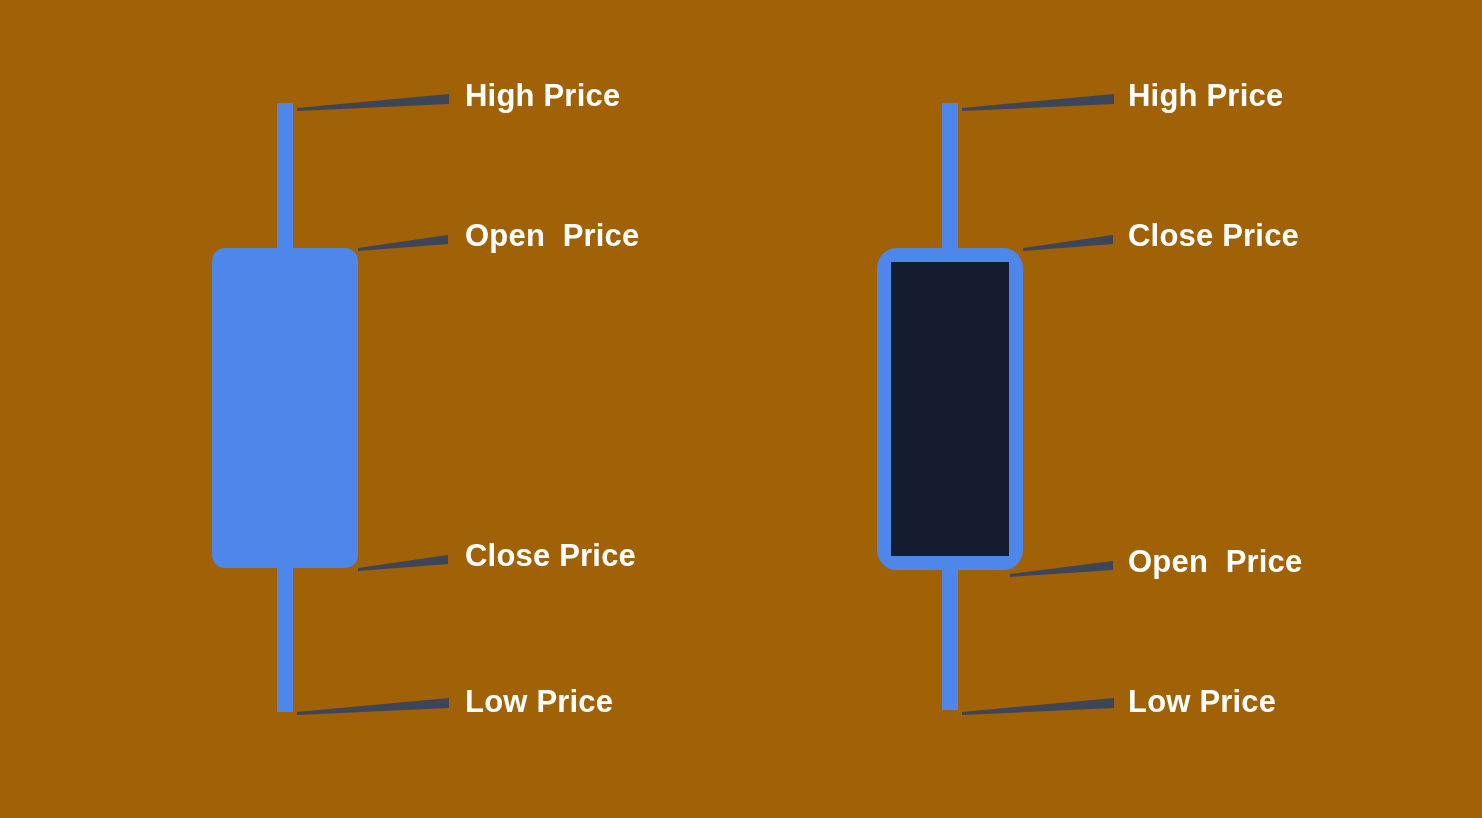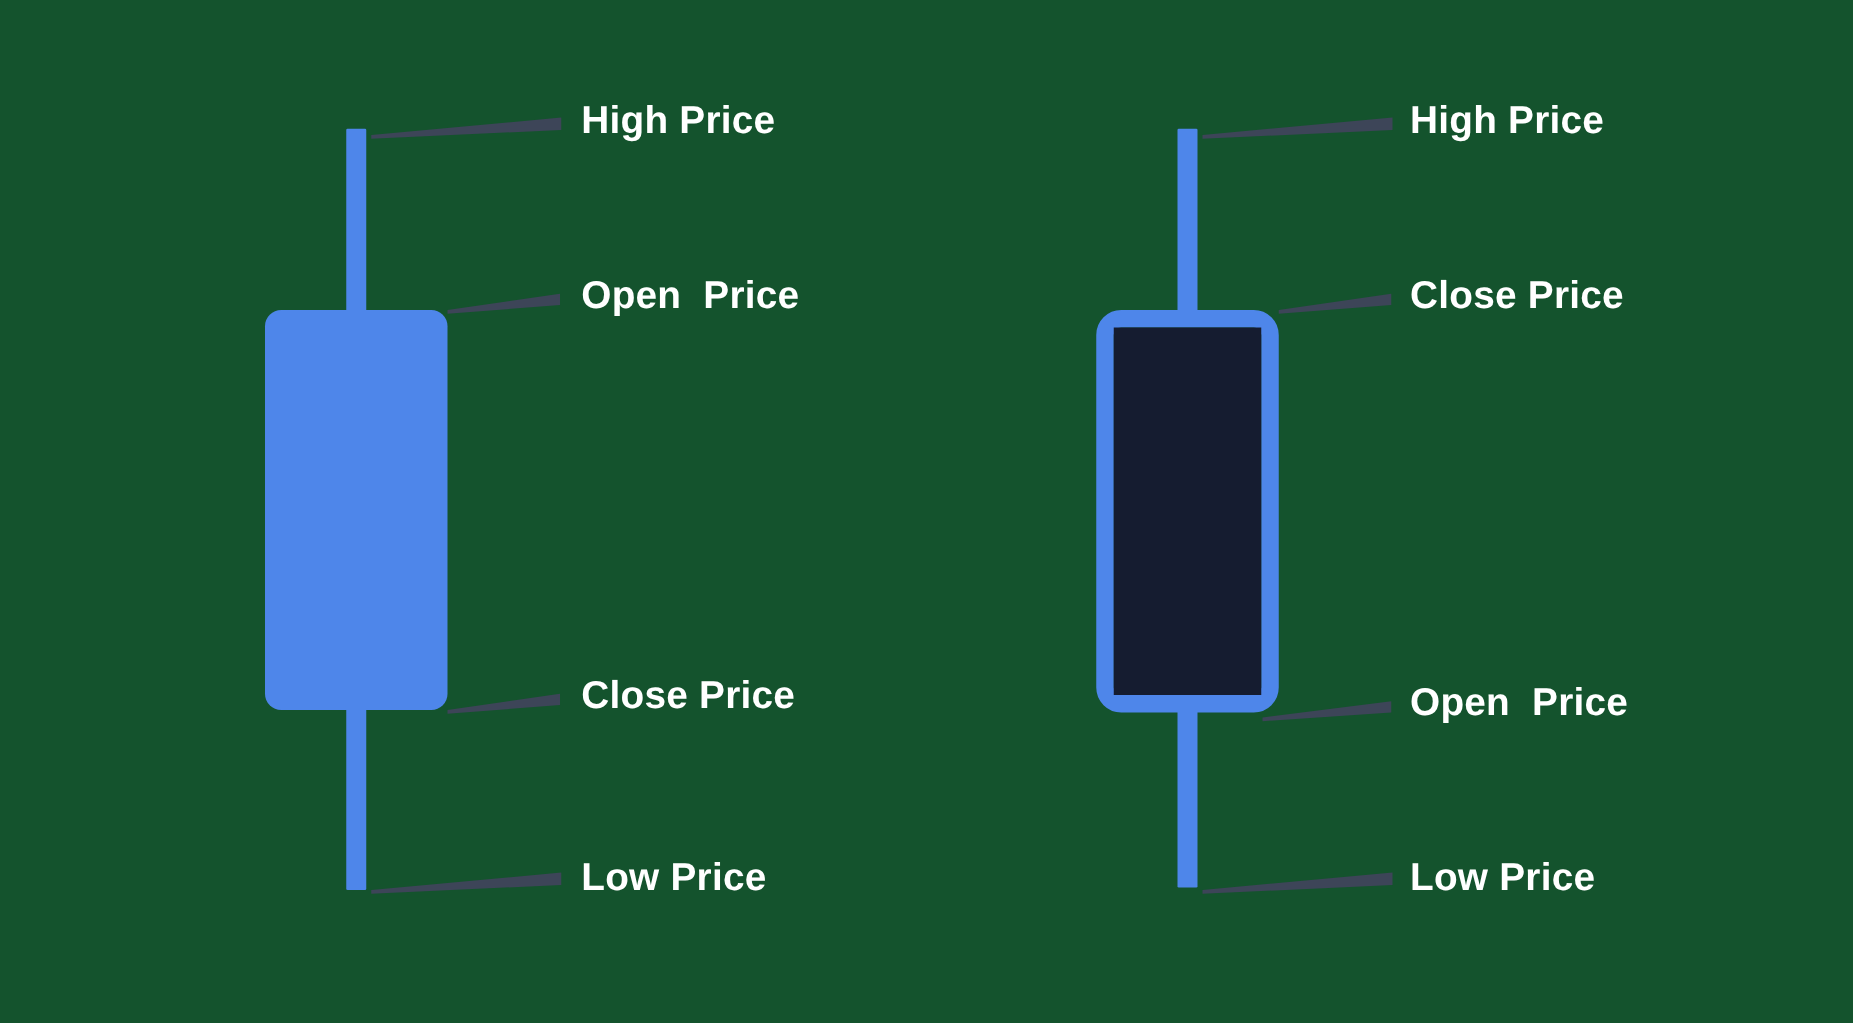--- a/index.html
+++ b/index.html
@@ -12,21 +12,21 @@
     height: 818px;
     background: #151C30;
     font-family: "Liberation Sans", sans-serif;
     overflow: hidden;
   }
 
   #diagram {
     position: relative;
     width: 1482px;
     height: 818px;
-    background: #14532d;
+    background: #a16207;
   }
 
   
   .candle-group {
     position: absolute;
     top: 0;
     left: 0;
     width: 100%;
     height: 100%;
   }

